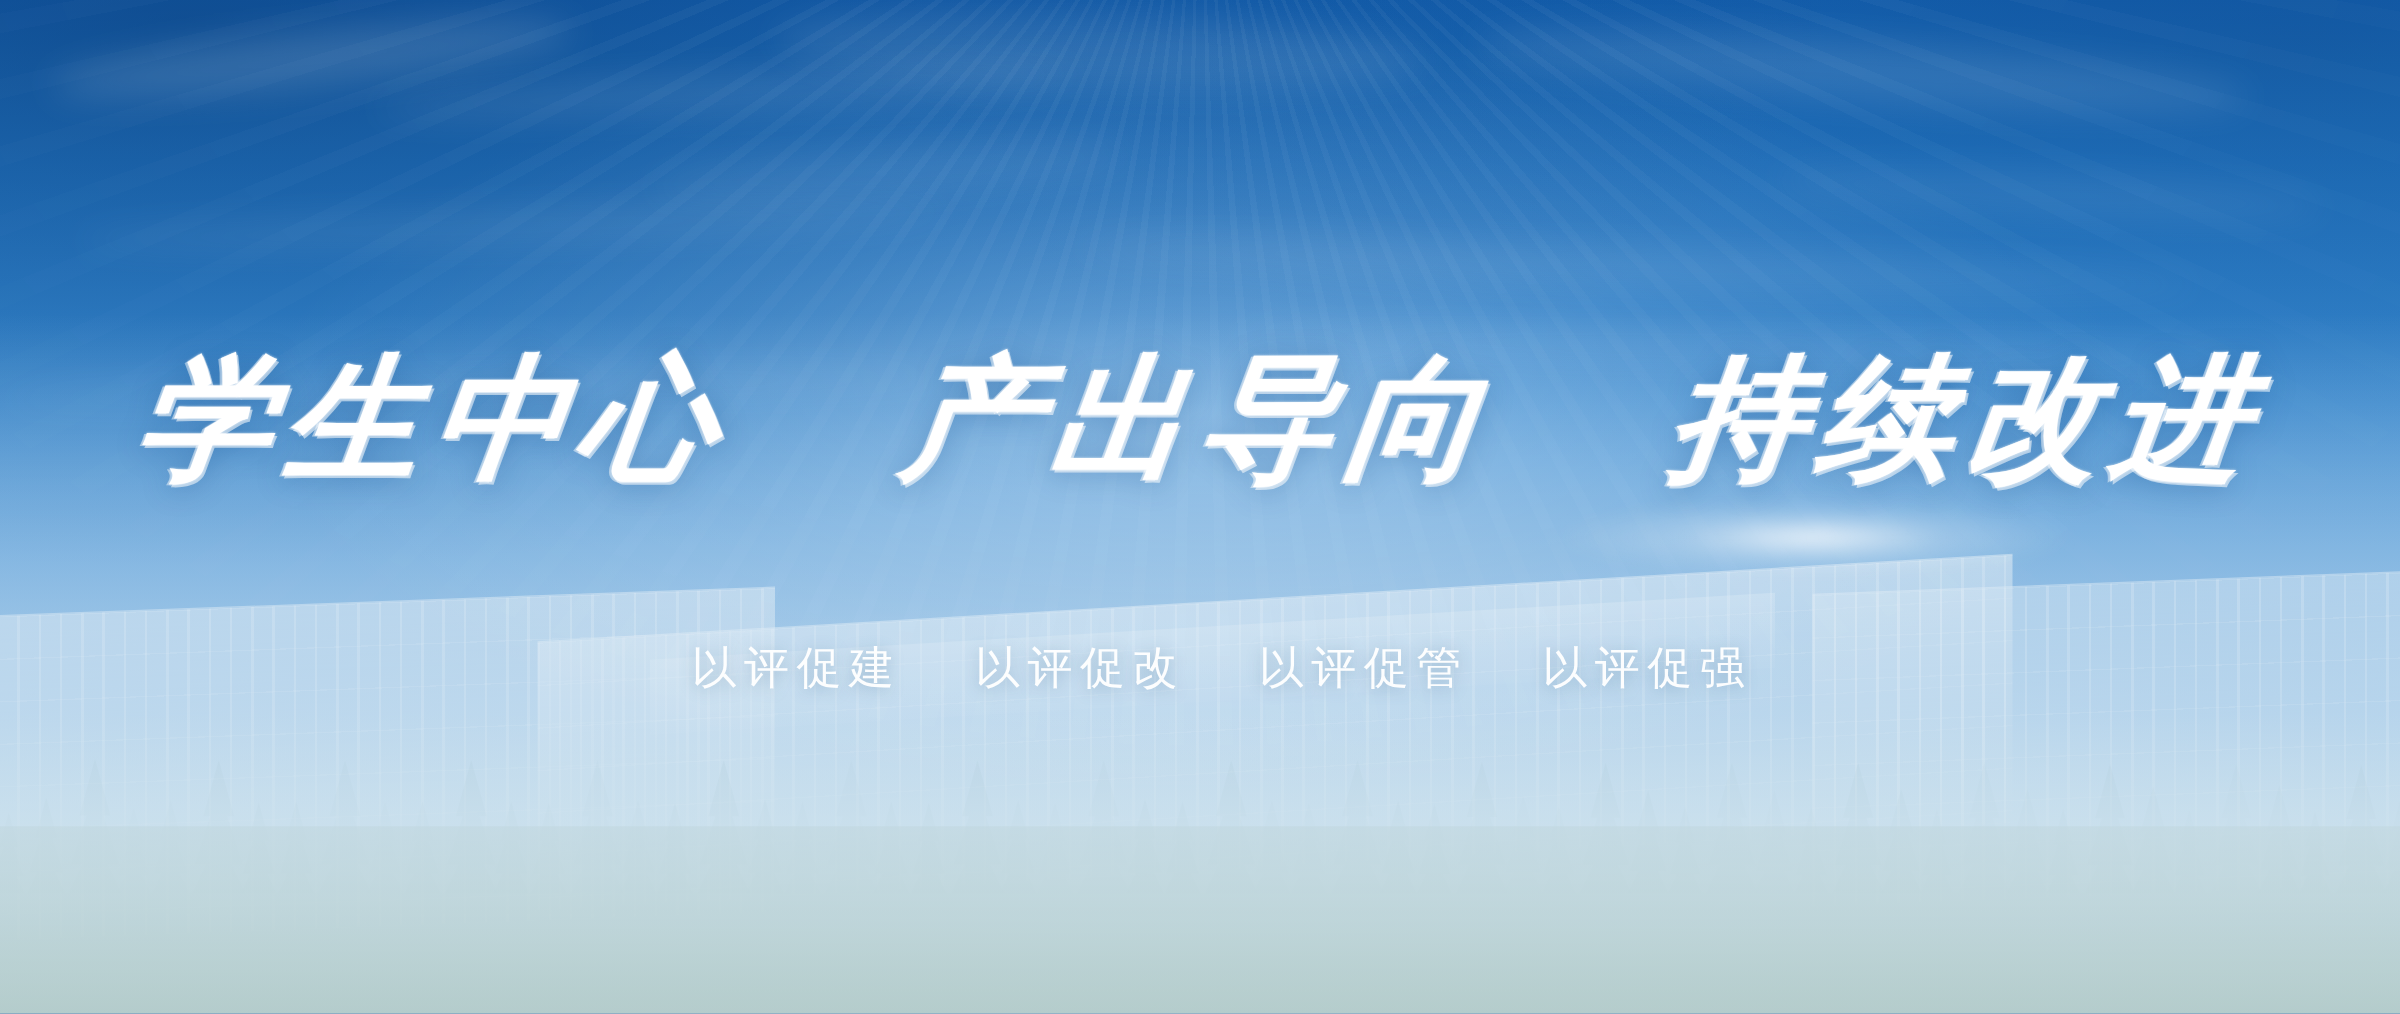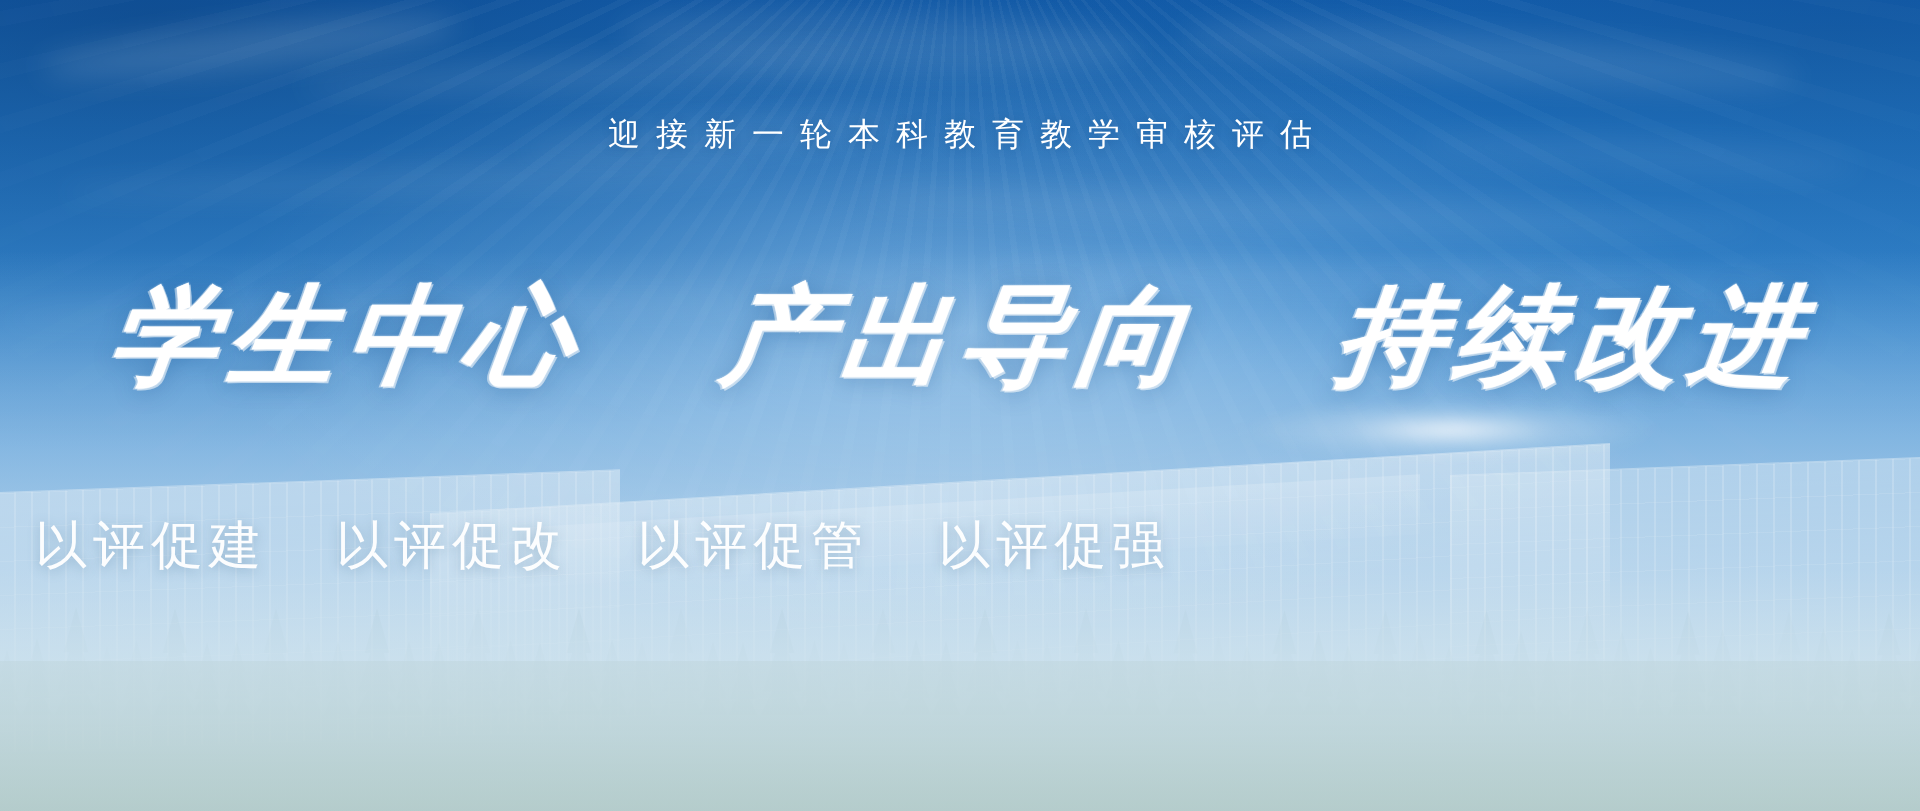--- a/index.html
+++ b/index.html
@@ -205,23 +205,24 @@
       0 0 2px rgba(255,255,255,0.85),
       2px 2px 0 rgba(255,255,255,0.55),
       -2px 1px 0 rgba(255,255,255,0.45),
       0 3px 22px rgba(20,76,140,0.35);
     transform:skewX(-7deg);
   }
   .headline .gap{display:inline-block;width:46px;}
 
   .subtitle-bottom{
     position:absolute; top:512px; left:0; right:0;
+    text-align:center;
     color:rgba(255,255,255,0.96);
     font-family:"DejaVu Serif","Liberation Serif",serif;
-    font-size:52px;
+    font-size:36px;
     font-weight:400;
     letter-spacing:6px;
     text-indent:6px;
     line-height:1.3;
     white-space:nowrap;
     text-shadow:0 2px 12px rgba(90,130,165,0.45);
     margin-left:29px;
   }
   .subtitle-bottom .gap{display:inline-block;width:24px;}
 </style>
@@ -323,21 +324,20 @@
     <div class="ground"></div>
   </div>
 
   <div class="fog"></div>
   <div class="rays"></div>
   <div class="glow"></div>
   <div class="hotspot"></div>
 
   <div class="content">
 
-    <div class="subtitle-top">迎接新一轮本科教育教学审核评估</div>
 
     <div class="headline">
       <span>学生中心</span>
       <span class="gap"></span>
       <span>产出导向</span>
       <span class="gap"></span>
       <span>持续改进</span>
     </div>
 
     <div class="subtitle-bottom">

